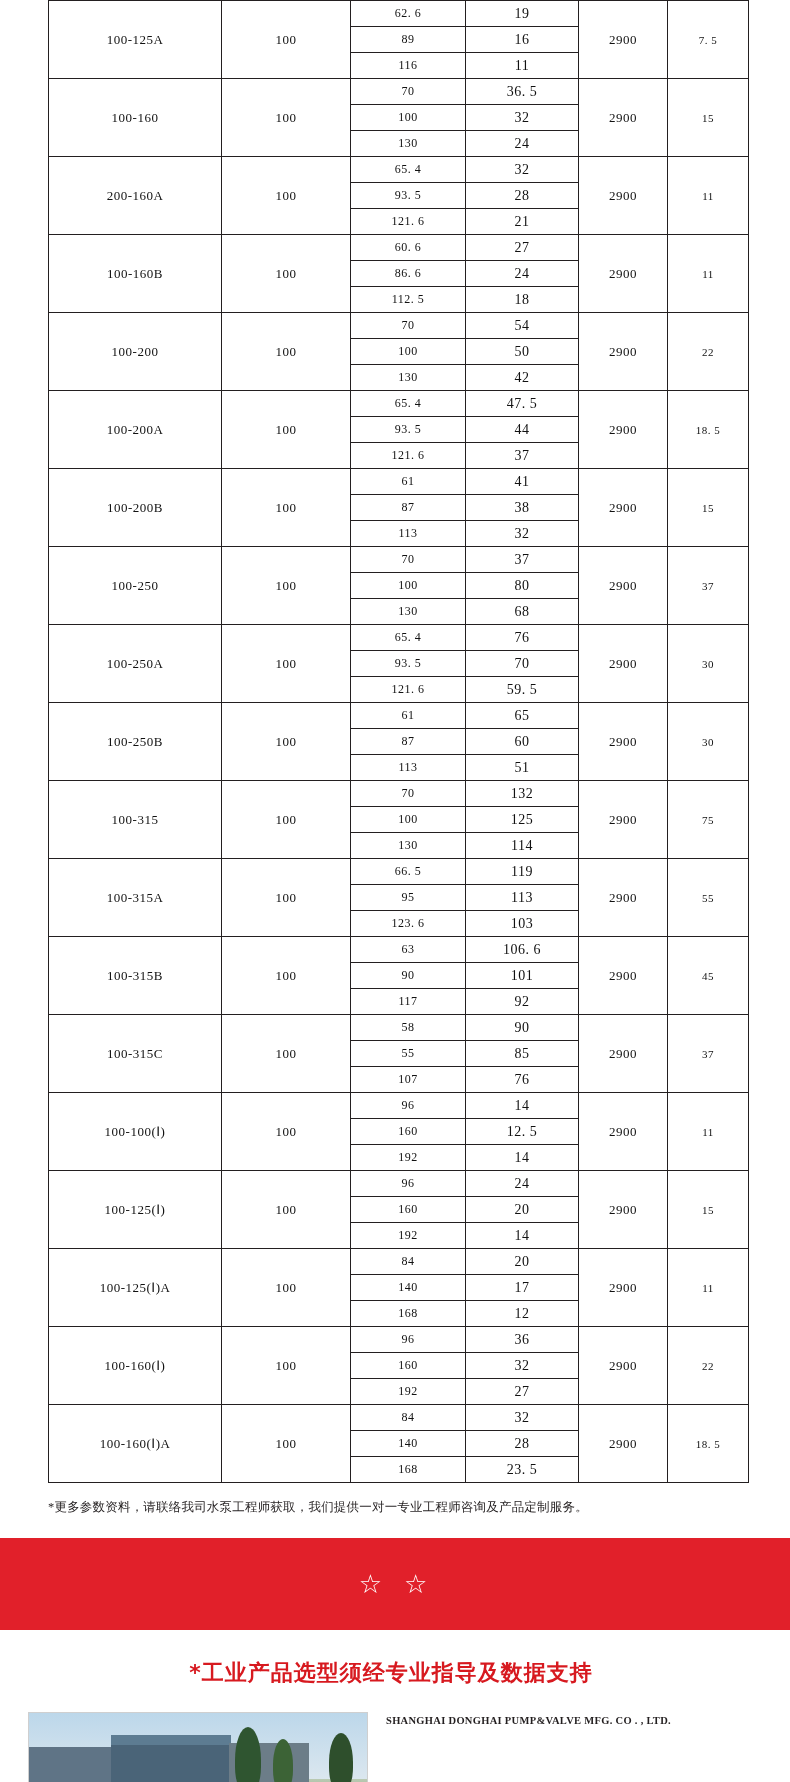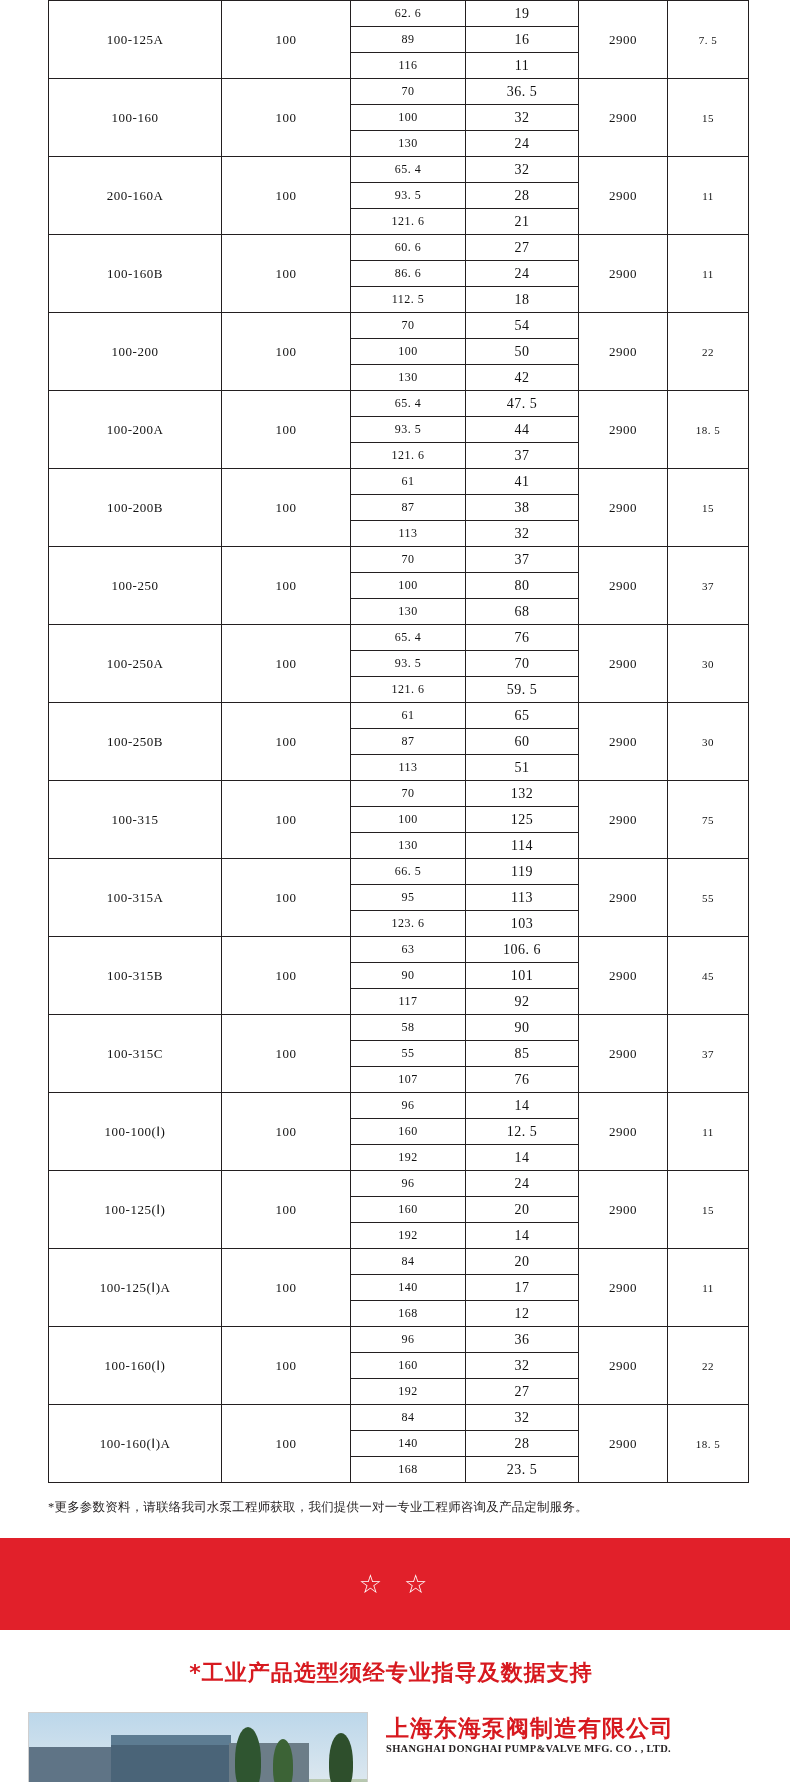--- a/index.html
+++ b/index.html
@@ -460,19 +460,18 @@
       <div class="ph-bld1b"></div>
       <div class="ph-bld2"></div>
 
       <div class="ph-tree1"></div>
       <div class="ph-tree2"></div>
       <div class="ph-tree3"></div>
 
     </div>
 
     <div class="fcontent">
-      <div class="company-cn">上海东海泵阀制造有限公司</div>
       <div class="company-en">SHANGHAI DONGHAI PUMP&amp;VALVE MFG. CO . , LTD.</div>
 
     </div>
 
   </div>
 </div>
 
 </body></html>

